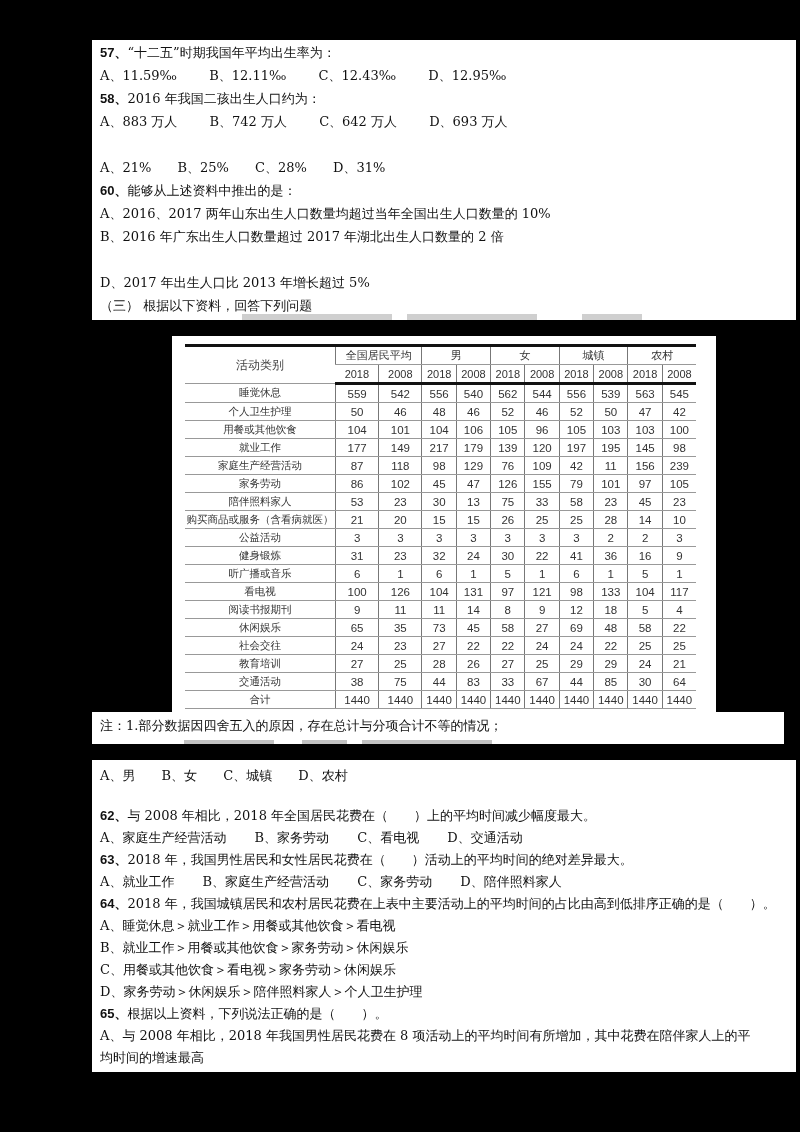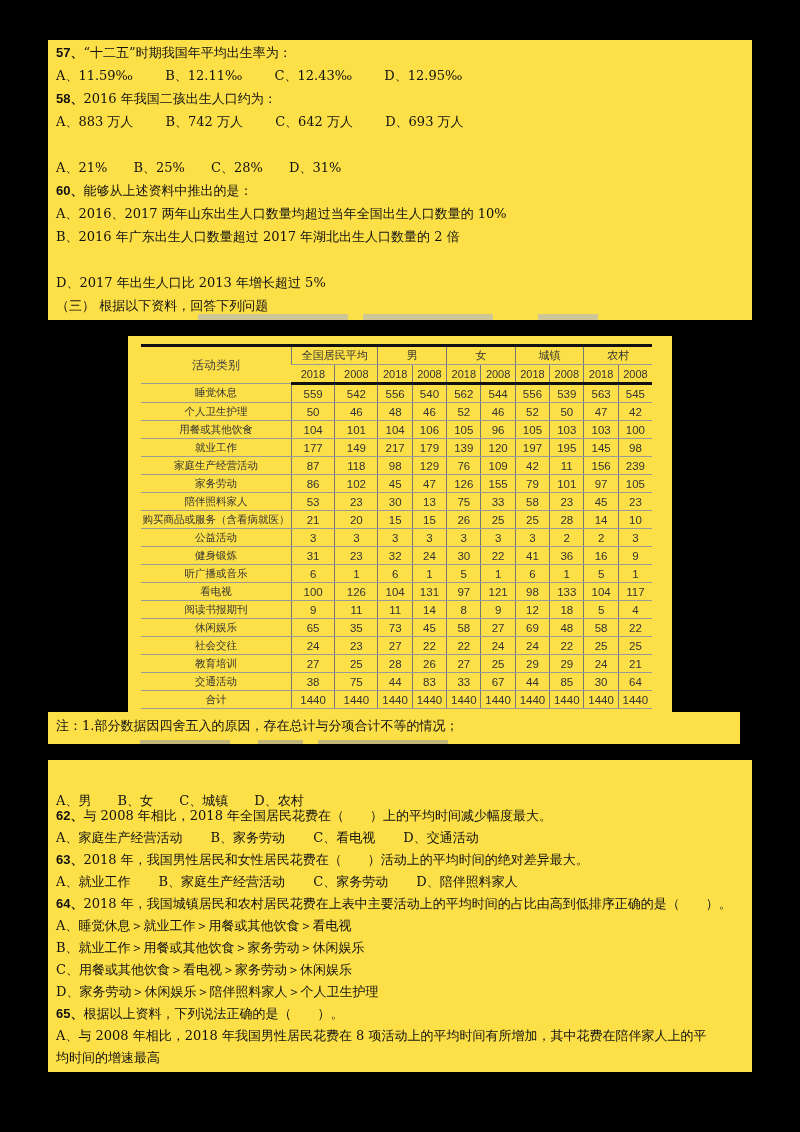--- a/index.html
+++ b/index.html
@@ -1,20 +1,20 @@
 <!DOCTYPE html>
 <html><head>
 <meta charset="utf-8">
 <style>
   html, body { margin: 0; padding: 0; }
   body {
     width: 800px; height: 1132px; background: #000000; position: relative; overflow: hidden;
     font-family: "DejaVu Serif", "Liberation Serif", serif; color: #111;
   }
-  .panel { position: absolute; background: #fde047; overflow: hidden; }
+  .panel { position: absolute; background: #ffffff; overflow: hidden; margin-left: 44px; }
   #p1 { left: 48px; top: 40px; width: 704px; height: 280px; }
   #p2 { left: 128px; top: 336px; width: 544px; height: 376px; }
   #p3 { left: 48px; top: 712px; width: 692px; height: 32px; }
   #p4 { left: 48px; top: 760px; width: 704px; height: 312px; }
 
   .line { position: absolute; left: 8px; white-space: nowrap; font-size: 13px; line-height: 22px; letter-spacing: 0px; }
   .qnum { font-family: "Liberation Sans", sans-serif; font-weight: bold; }
   .opt { display: inline-block; }
   .gap { display: inline-block; width: 28px; }
 
@@ -345,21 +345,21 @@
 </div>
 
 <div class="panel" id="p3">
   <div class="note">注：1.部分数据因四舍五入的原因，存在总计与分项合计不等的情况；</div>
   <div class="cut2" style="left:92px;width:90px"></div>
   <div class="cut2" style="left:210px;width:45px"></div>
   <div class="cut2" style="left:270px;width:130px"></div>
 </div>
 
 <div class="panel" id="p4">
-  <div class="line" style="top:30px">
+  <div class="line" style="top:5px">
     <span class="opt">A、男</span><span class="gap" style="width:22px"></span>
     <span class="opt">B、女</span><span class="gap" style="width:22px"></span>
     <span class="opt">C、城镇</span><span class="gap" style="width:22px"></span>
     <span class="opt">D、农村</span>
   </div>
   <div class="line" style="top:45px">
     <span class="qnum">62、</span><span>与 2008 年相比，2018 年全国居民花费在（　　）上的平均时间减少幅度最大。</span>
   </div>
   <div class="line" style="top:67px">
     <span class="opt">A、家庭生产经营活动</span><span class="gap" style="width:24px"></span>

